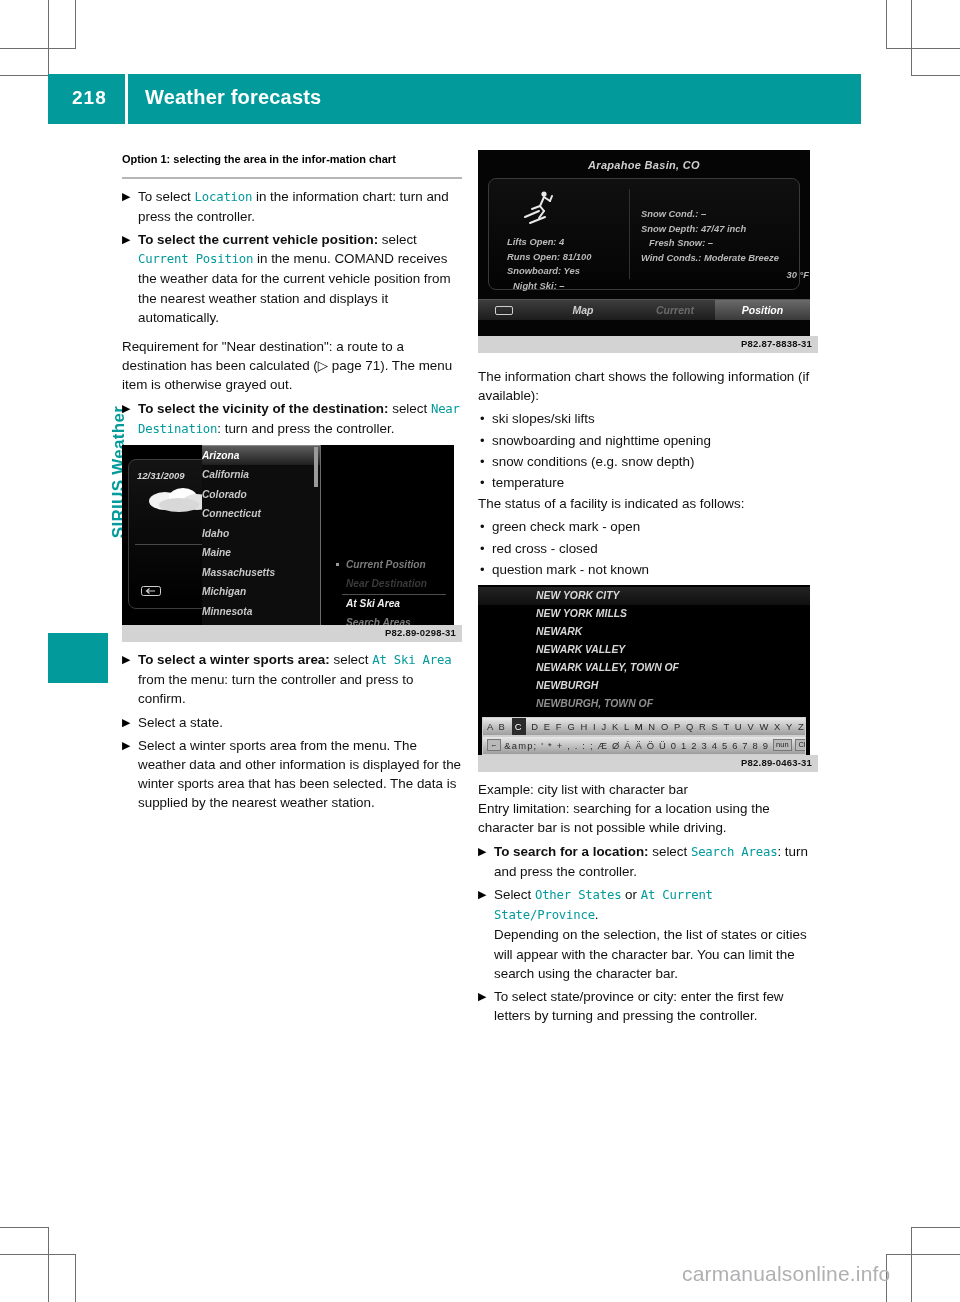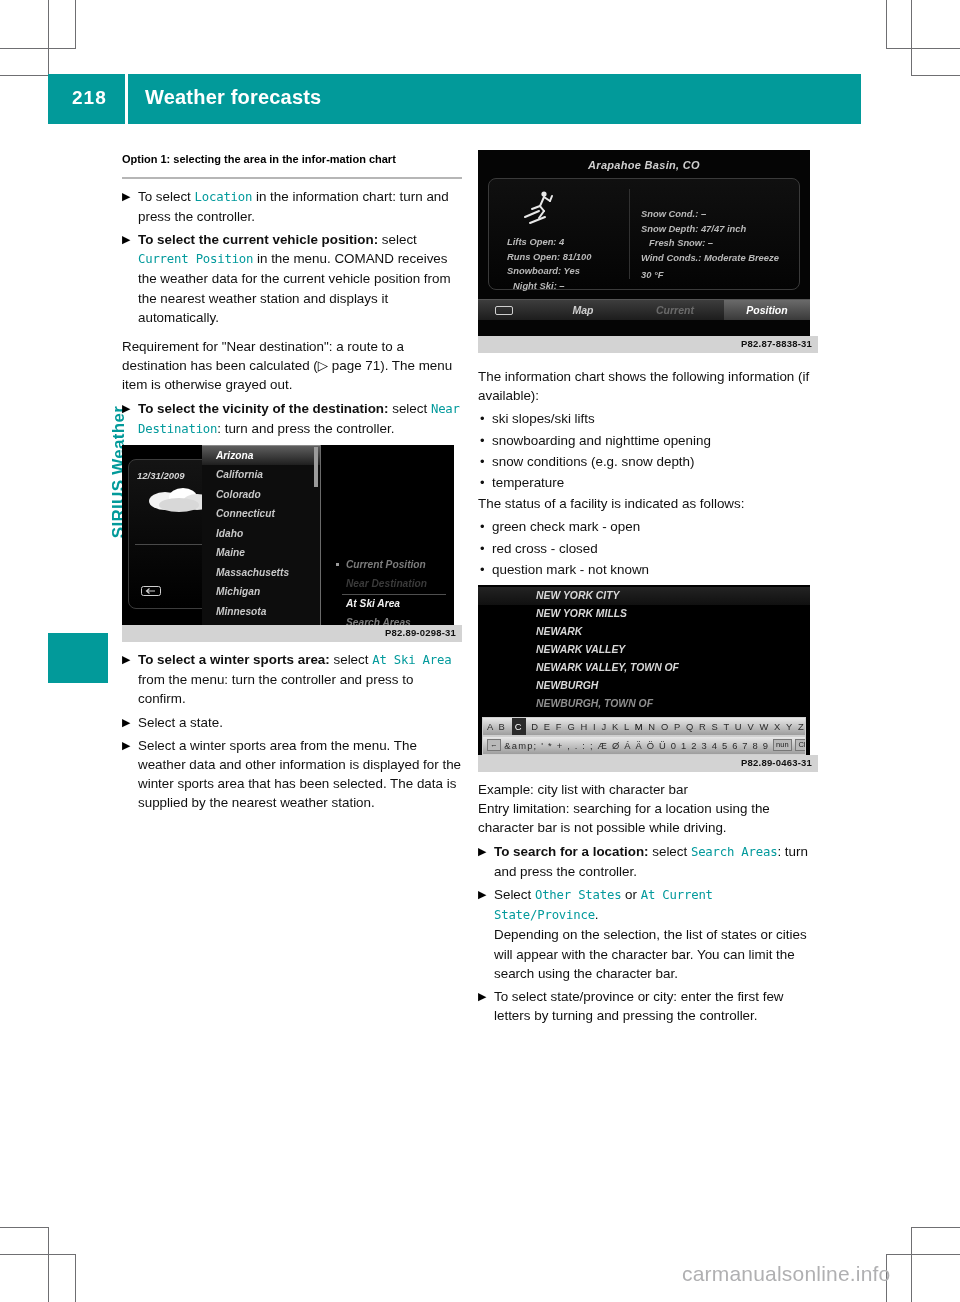--- a/index.html
+++ b/index.html
@@ -182,37 +182,37 @@
   #ski-divider {
     position: absolute; left: 140px; top: 10px; width: 1px; height: 90px;
     background: #313131;
   }
   .ski-col { position: absolute; color: #b9b9b9; font-style: italic;
              font-size: 9.4px; font-weight: bold; line-height: 14.5px; }
   #ski-left  { left: 12px; top: 56px; width: 130px; }
   #ski-right { left: 152px; top: 28px; width: 168px; }
   .ski-left-row { text-align: left; padding-left: 6px;}
   .ski-right-row { text-align: left; }
-  #ski-temp { text-align: left; padding-top: 3px; }
+  #ski-temp { text-align: right; padding-top: 3px; }
   #skier-icon { position: absolute; left: 30px; top: 8px; }
   #ski-bar {
     position: absolute; left: 0; bottom: 16px; width: 100%; height: 20px;
     background: linear-gradient(180deg,#3d3d3d,#1d1d1d);
     border-top: 1px solid #555;
   }
   .ski-btn {
     position: absolute; top: 0; height: 20px; line-height: 20px;
     font-style: italic; font-weight: bold; font-size: 10.5px;
     text-align: center; color: #cfcfcf;
   }
   #ski-btn-back { left: 4px; width: 44px; }
   #ski-btn-map { left: 60px; width: 90px; }
   #ski-btn-current { left: 152px; width: 90px; color: #6a6a6a; }
   #ski-btn-position {
-    right: 0; width: 86px;
+    right: 0; width: 95px;
     background: linear-gradient(180deg,#6a6a6a,#3a3a3a);
     color: #ffffff;
   }
   .back-glyph {
     display:inline-block; width:16px; height:7px;
     border:1px solid #cfcfcf; border-radius:2px; position:relative; top:1px;
   }
 
   
   #fig-states .screen { height: 180px; background: #000; }
@@ -227,21 +227,21 @@
   }
   #st-cloud { position:absolute; left:14px; top:24px; }
   #st-hr { position:absolute; left:6px; top:84px; width:96px; height:1px; background:#4a4a4a; }
   #st-backbtn { position:absolute; left:12px; bottom:12px; }
   #st-list {
     position:absolute; left:80px; top:0; width:118px; height:180px;
     background:#0d0d0d; border-right:1px solid #6a6a6a;
   }
   .st-item {
     color:#c8c8c8; font-style:italic; font-weight:bold; font-size:10.2px;
-    line-height:19.5px; padding-left:14px; white-space:nowrap;
+    line-height:19.5px; white-space:nowrap;
   }
   .st-item.sel {
     color:#ffffff;
     background: linear-gradient(180deg,#5e5e5e,#1f1f1f);
     border-top:1px solid #8a8a8a;
   }
   #st-scroll {
     position:absolute; right:2px; top:2px; width:4px; height:40px;
     background:#9a9a9a;
   }

